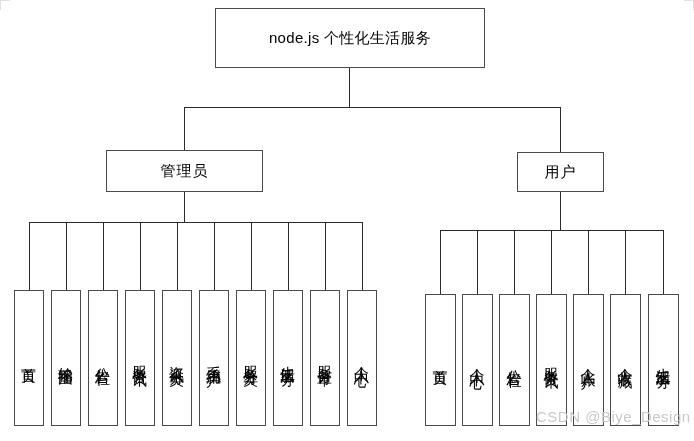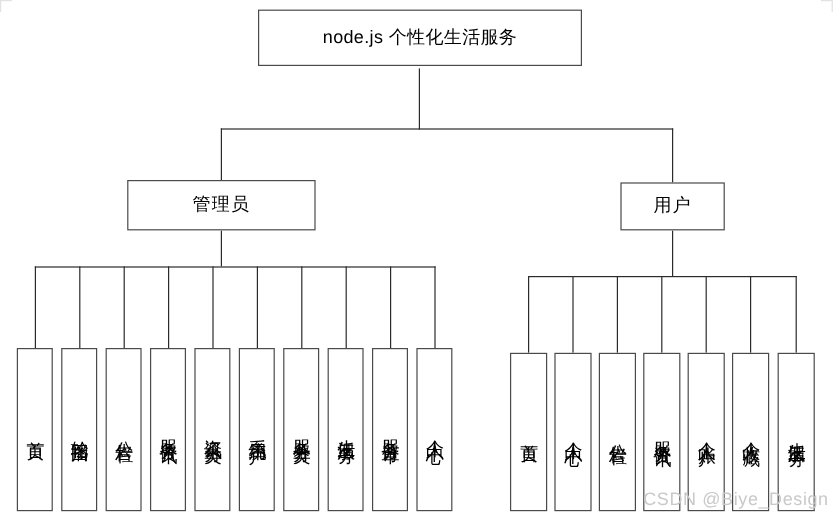--- a/index.html
+++ b/index.html
@@ -41,21 +41,21 @@
     display: block;
     line-height: 1.15;
     white-space: nowrap;
   }
 
   
   #root-node {
     left: 215px;
     top: 8px;
     width: 270px;
-    height: 47px;
+    height: 60px;
   }
   #root-node .node-label {
     font-size: 15px;
     letter-spacing: 0.3px;
   }
 
   
   #admin-node {
     left: 106px;
     top: 150px;

